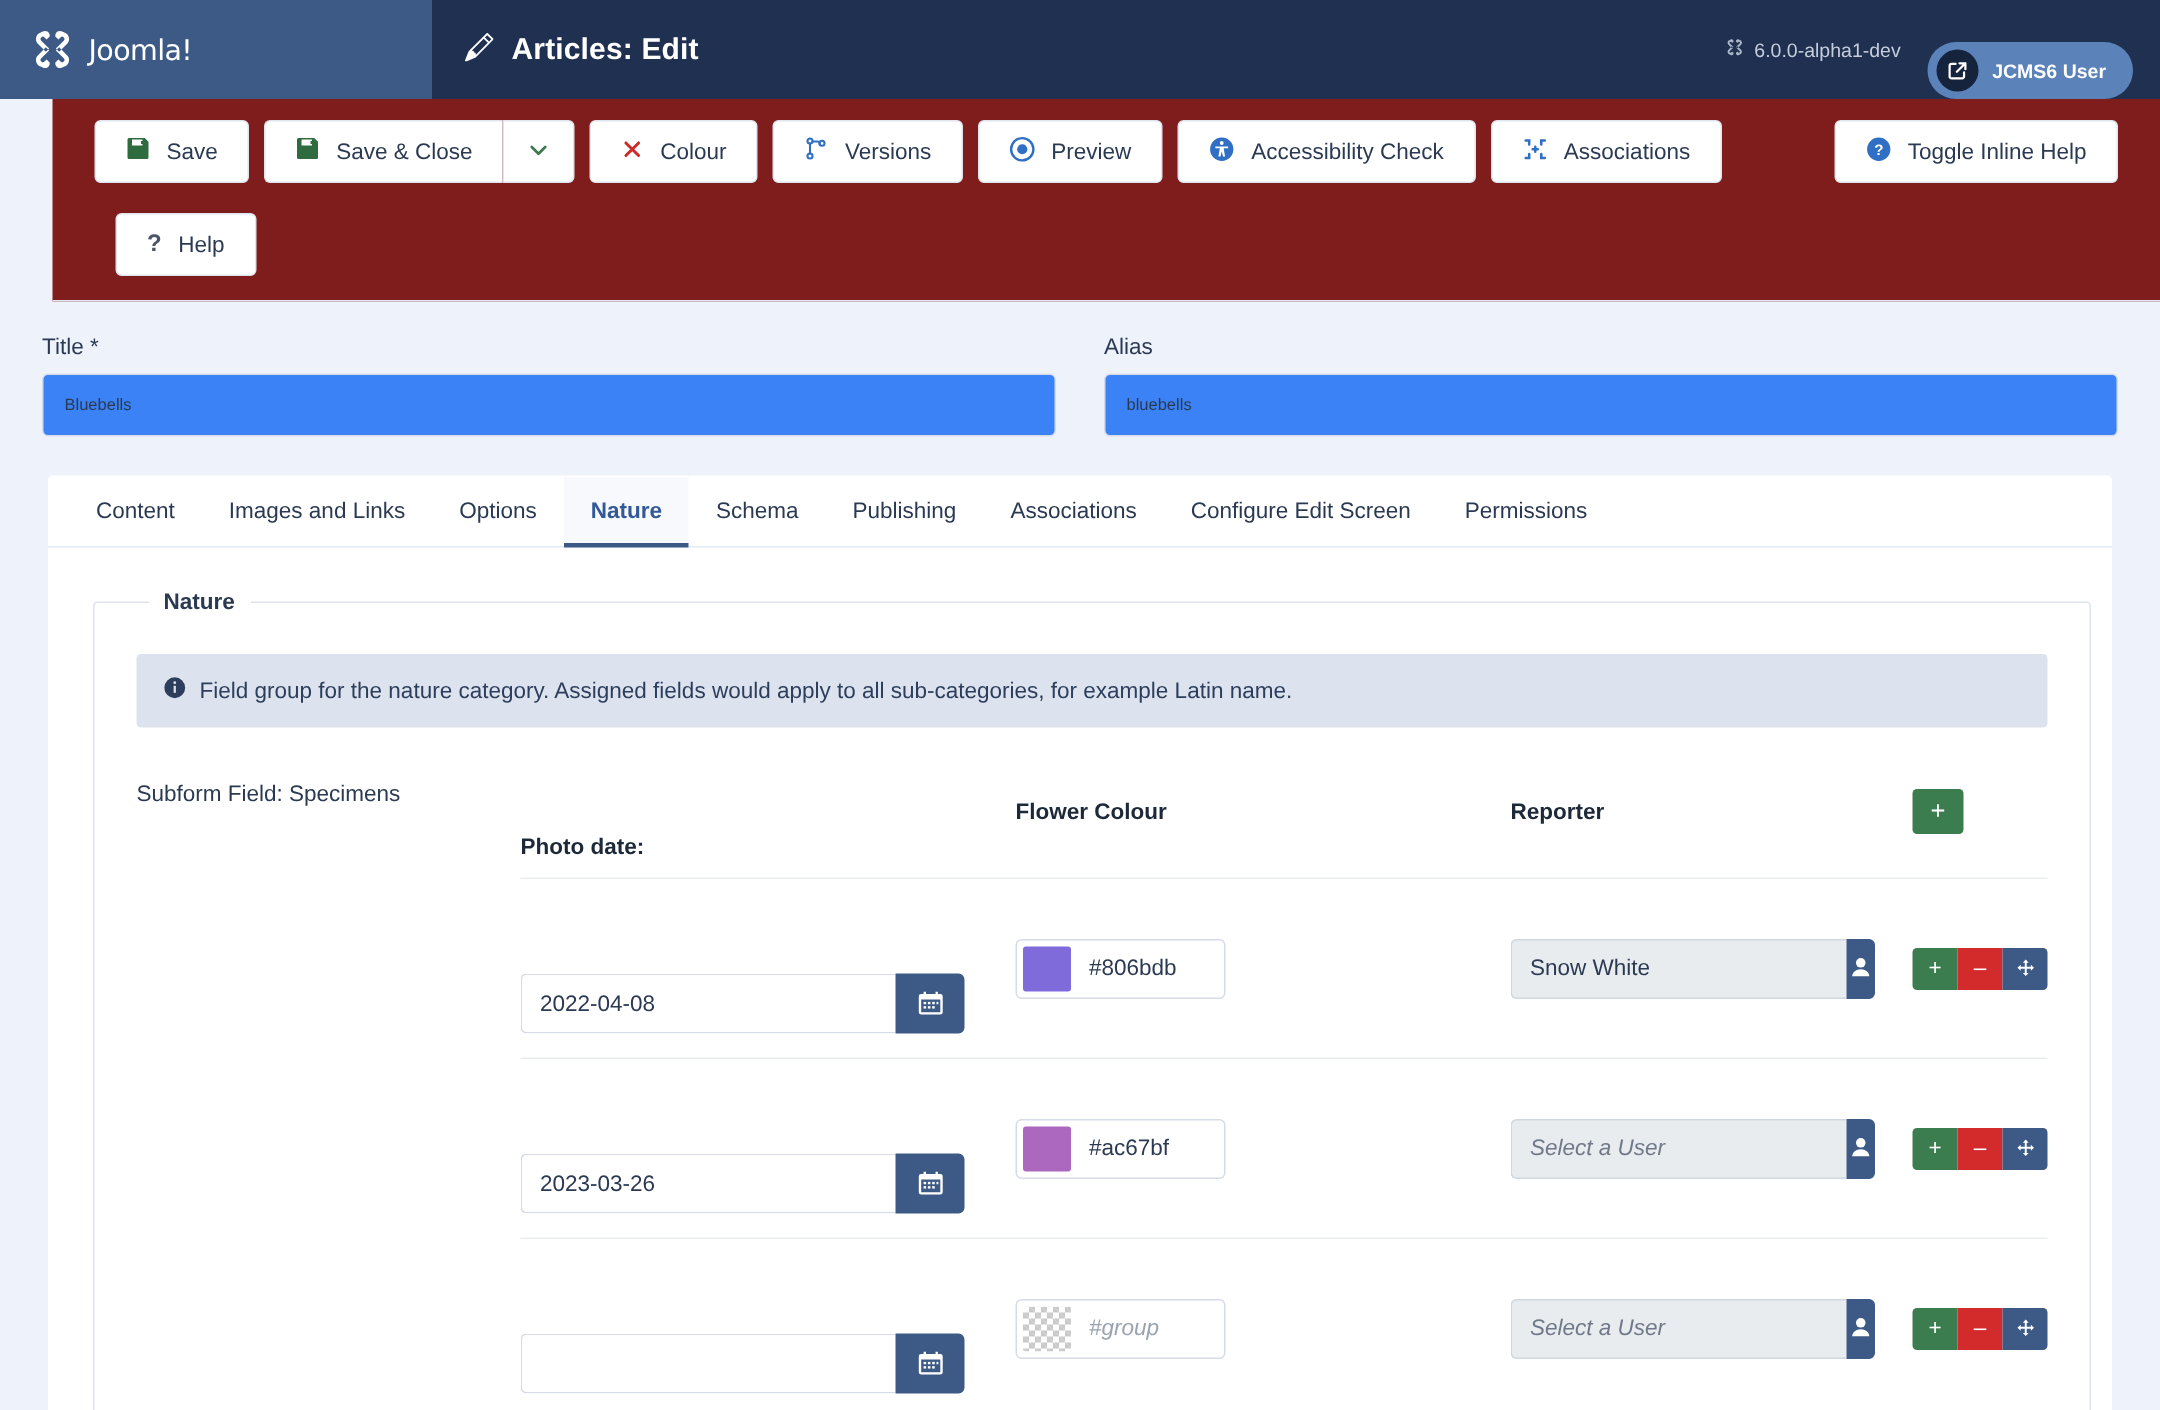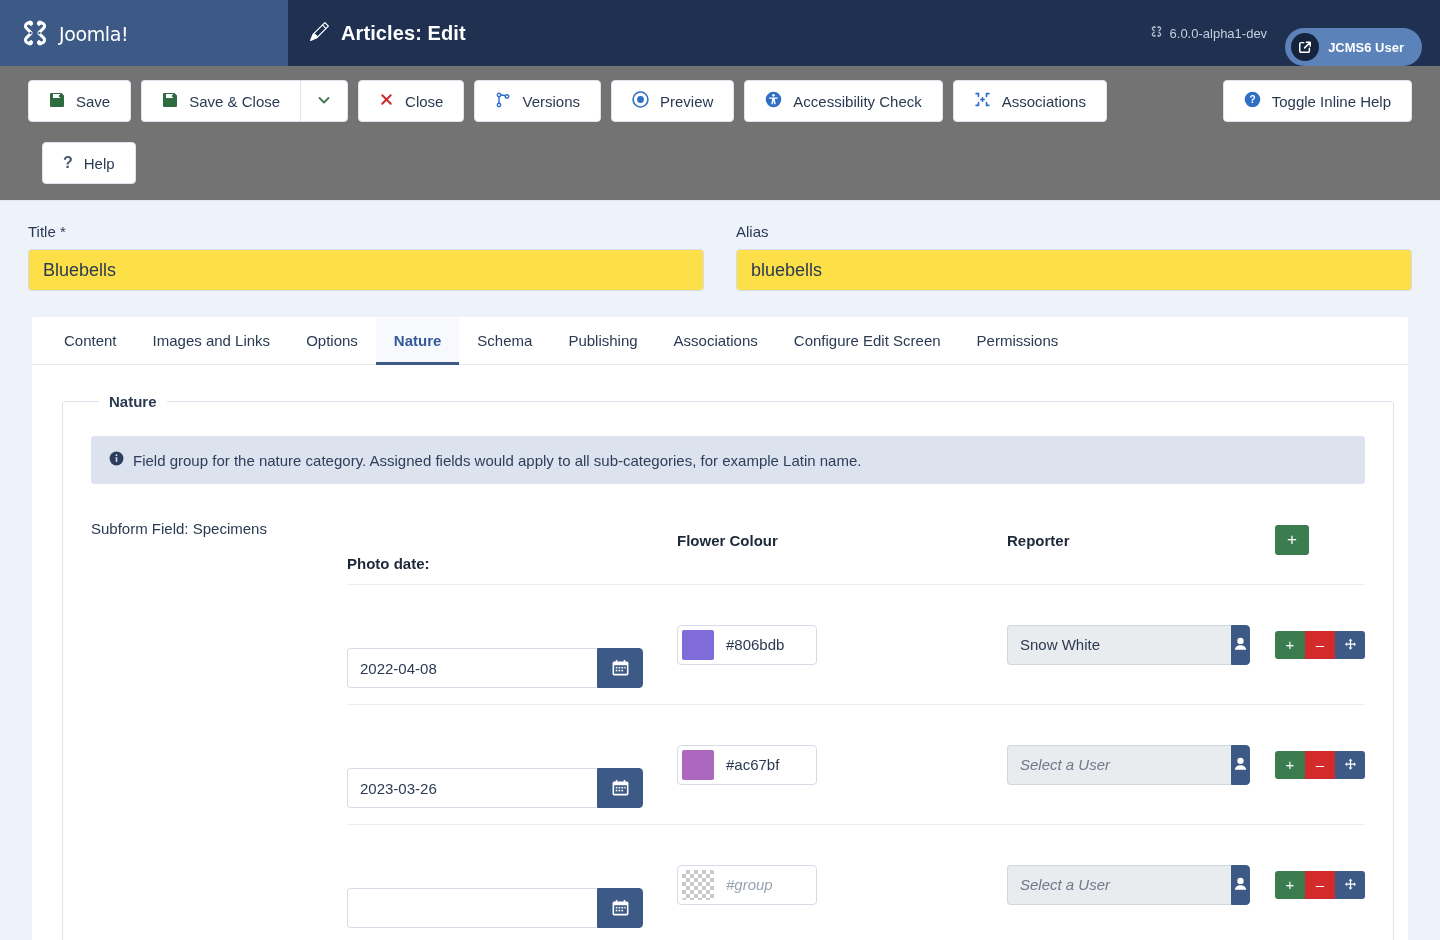--- a/index.html
+++ b/index.html
@@ -45,24 +45,24 @@
     background: #5b82b9; border-radius: 22px; padding: 5px 18px 5px 6px; margin-top: 28px;
   }
   .user-chip .uicon {
     width: 28px; height: 28px; border-radius: 50%; background: #16233c;
     display: flex; align-items: center; justify-content: center;
   }
   .user-chip .uname { color: #fff; font-size: 13px; font-weight: 700; }
 
   
   .toolbar {
-    background: #737373; border-bottom: 1px solid #e2e8f2;
+    background: #7f1d1d; border-bottom: 1px solid #e2e8f2;
     padding: 14px 28px 16px 28px;
     display: flex; flex-wrap: wrap; align-items: flex-start;
-    gap: 10px; position: relative;
+    gap: 10px; position: relative; margin-left: 35px;
   }
   .btn {
     background: #fff; border: 1px solid #dfe4ee; border-radius: 4px;
     height: 42px; padding: 0 20px; display: inline-flex; align-items: center;
     gap: 11px; font-size: 15px; color: #2b3a52; cursor: pointer;
     font-family: "Liberation Sans", sans-serif; white-space: nowrap;
   }
   .btn-split { display: inline-flex; }
   .btn-split .btn:first-child { border-radius: 4px 0 0 4px; border-right: none; }
   .btn-caret {
@@ -78,21 +78,21 @@
   .title-strip {
     background: #eef2fb; padding: 22px 28px 26px 28px;
     display: flex; gap: 32px;
   }
   .field-col { flex: 1; }
   .field-label {
     display: block; font-size: 15px; color: #2b3a52; margin-bottom: 9px;
   }
   .text-input {
     width: 100%; height: 42px; border: 1px solid #d5dce8; border-radius: 4px;
-    background: #fde047; padding: 0 14px; font-size: 18px; color: #2b3a52;
+    background: #3b82f6; padding: 0 14px; font-size: 11px; color: #2b3a52;
     font-family: "Liberation Sans", sans-serif;
   }
 
   
   .card {
     background: #fff; margin: 0 32px; border-radius: 3px;
     min-height: 580px;
   }
   .tabs {
     display: flex; border-bottom: 1px solid #e4eaf2; padding: 0 14px;
@@ -283,21 +283,21 @@
       </span>
     </button>
   </span>
 
   <button class="btn">
     <span>
       <svg width="15" height="15" viewBox="0 0 16 16" fill="none" stroke="#cc2a2a" stroke-width="2.1" stroke-linecap="round">
         <path d="M3.5 3.5 12.5 12.5M12.5 3.5 3.5 12.5"></path>
       </svg>
     </span>
-    <span>Close</span>
+    <span>Colour</span>
   </button>
 
   <button class="btn">
     <span>
       <svg width="16" height="16" viewBox="0 0 16 16" fill="none" stroke="#2f6fc4" stroke-width="1.4">
         <circle cx="4" cy="3" r="1.7"></circle>
           <circle cx="4" cy="13" r="1.7"></circle>
           <circle cx="12" cy="4.5" r="1.7"></circle>
         <path d="M4 4.7v6.6M5.7 3.3h3.2a1.6 1.6 0 0 1 1.6 1.6v.6" stroke-linecap="round"></path>
       </svg>

